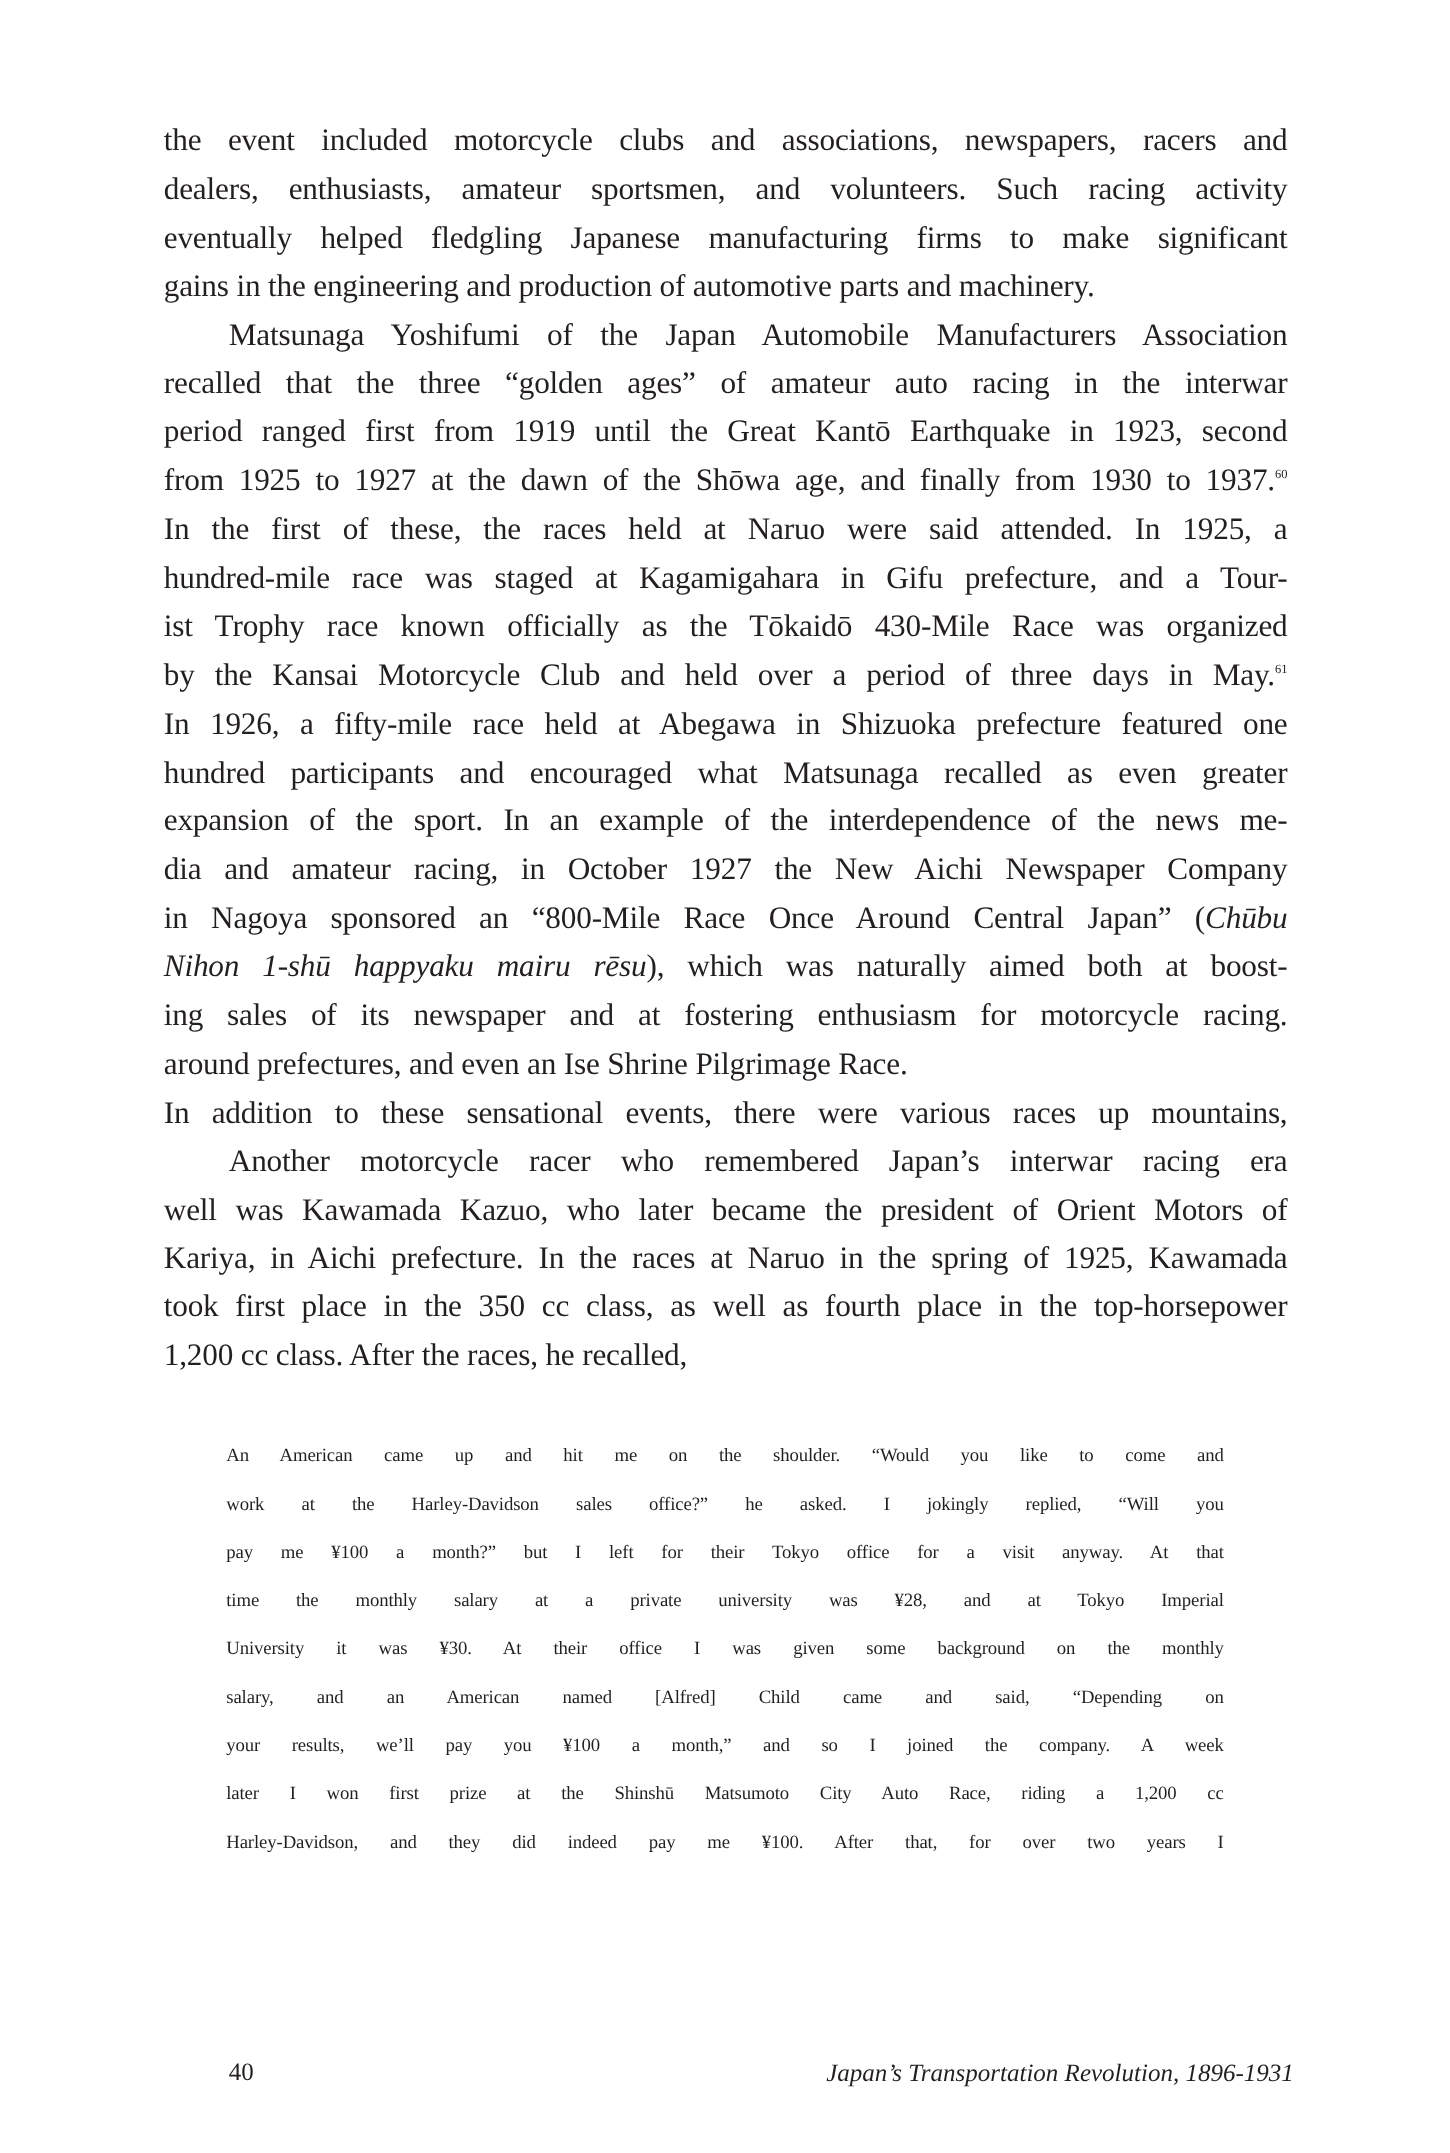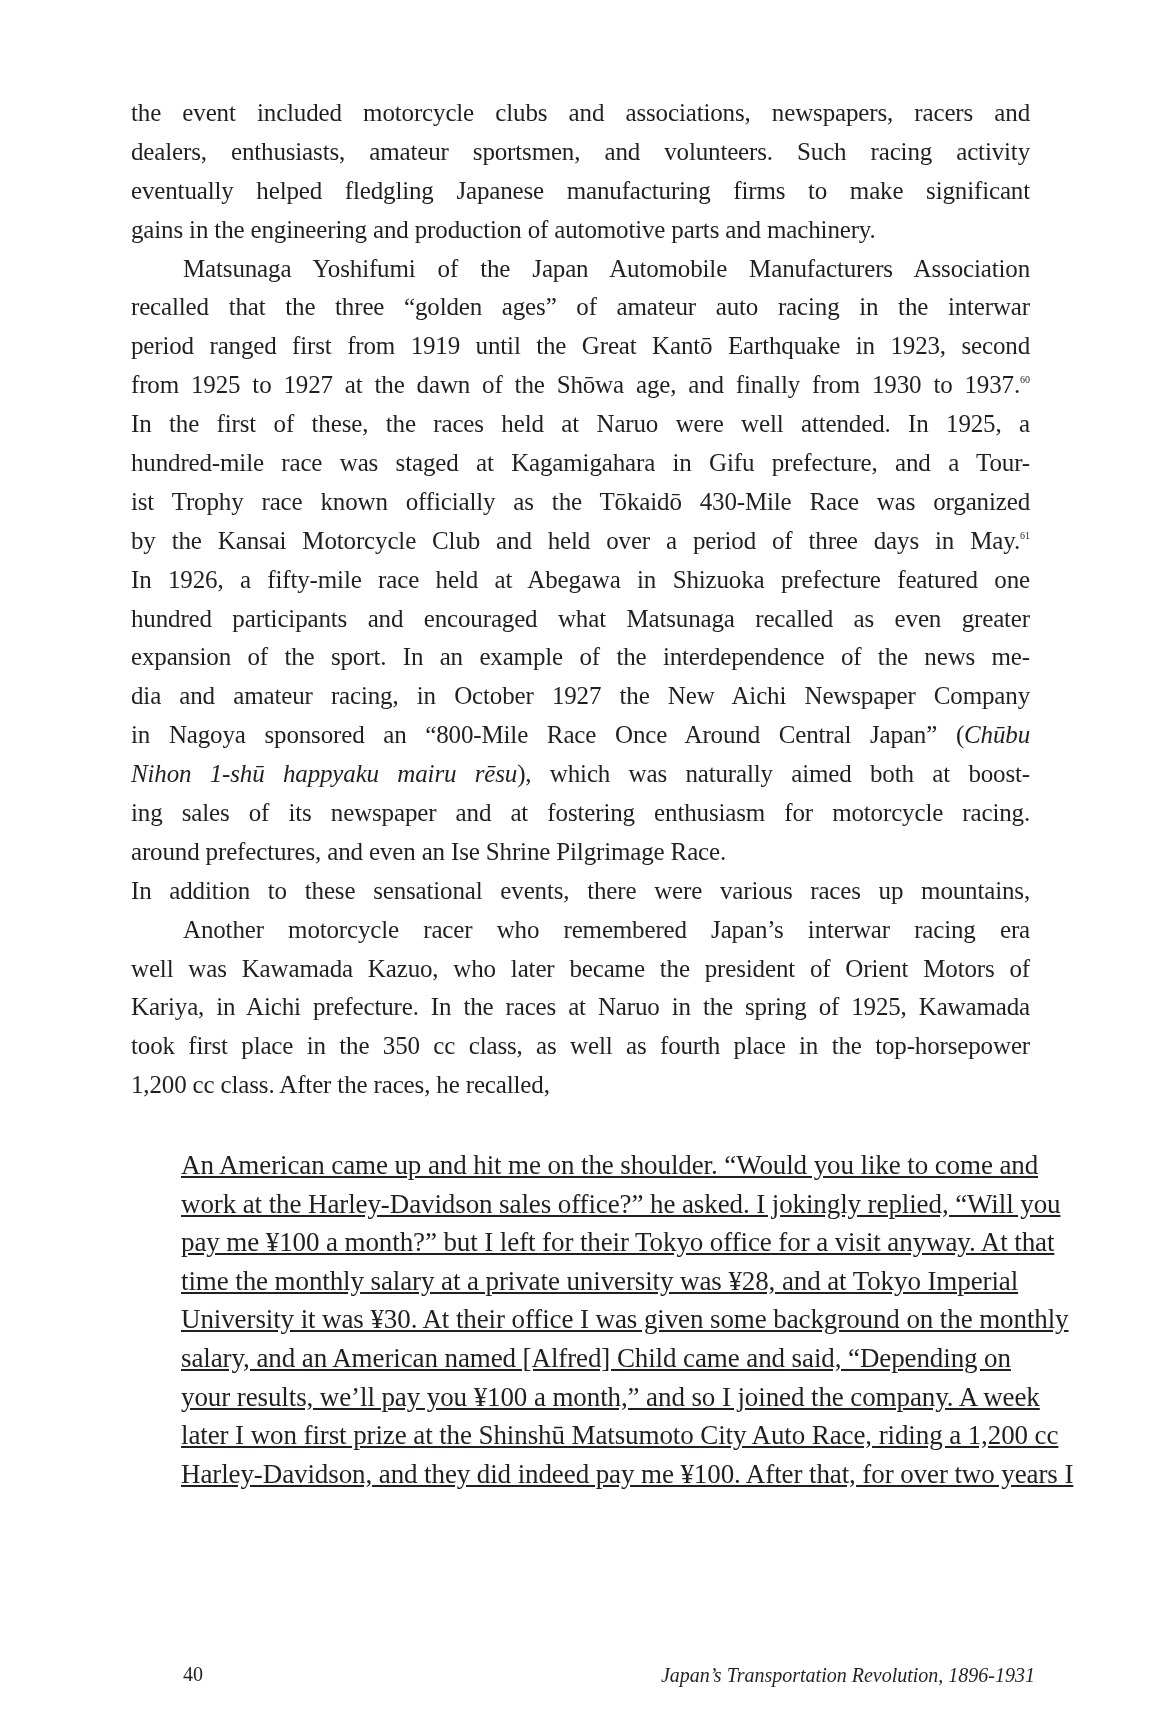--- a/index.html
+++ b/index.html
@@ -52,36 +52,34 @@
     .blockquote {
       position: absolute;
       left: 181px;
       top: 1146px;
       width: 798px;
     }
     .bq-line {
       display: block;
       height: 38.6px;
       line-height: 38.6px;
-      font-size: 27px;
+      font-size: 15px;
       white-space: nowrap;
       text-align: justify;
       text-align-last: justify;
       letter-spacing: -0.1px;
-      text-decoration: underline;
     }
     .footer {
       position: absolute;
       left: 183px;
       top: 1644px;
       width: 852px;
       height: 28px;
       font-size: 20px;
       line-height: 28px;
-      margin-top: 16px;
     }
     .footer .folio {
       position: absolute;
       left: 0;
       top: 0;
     }
     .footer .running-head {
       position: absolute;
       right: 0;
       top: 1px;
@@ -97,21 +95,21 @@
   <div class="body-text">
     <span class="line">the event included motorcycle clubs and associations, newspapers, racers and</span>
     <span class="line">dealers, enthusiasts, amateur sportsmen, and volunteers. Such racing activity</span>
     <span class="line">eventually helped fledgling Japanese manufacturing firms to make significant</span>
     <span class="line last">gains in the engineering and production of automotive parts and machinery.</span>
 
     <span class="line indent">Matsunaga Yoshifumi of the Japan Automobile Manufacturers Association</span>
     <span class="line">recalled that the three “golden ages” of amateur auto racing in the interwar</span>
     <span class="line">period ranged first from 1919 until the Great Kantō Earthquake in 1923, second</span>
     <span class="line"><span>from 1925 to 1927 at the dawn of the Shōwa age, and finally from 1930 to 1937.</span><sup class="fn">60</sup></span>
-    <span class="line">In the first of these, the races held at Naruo were well attended. In 1925, a</span>
+    <span class="line">In the first of these, the races held at Naruo were said attended. In 1925, a</span>
     <span class="line">hundred-mile race was staged at Kagamigahara in Gifu prefecture, and a Tour-</span>
     <span class="line">ist Trophy race known officially as the Tōkaidō 430-Mile Race was organized</span>
     <span class="line"><span>by the Kansai Motorcycle Club and held over a period of three days in May.</span><sup class="fn">61</sup></span>
     <span class="line">In 1926, a fifty-mile race held at Abegawa in Shizuoka prefecture featured one</span>
     <span class="line">hundred participants and encouraged what Matsunaga recalled as even greater</span>
     <span class="line">expansion of the sport. In an example of the interdependence of the news me-</span>
     <span class="line">dia and amateur racing, in October 1927 the New Aichi Newspaper Company</span>
     <span class="line"><span>in Nagoya sponsored an “800-Mile Race Once Around Central Japan” (</span><i>Chūbu</i></span>
     <span class="line"><i>Nihon 1-shū happyaku mairu rēsu</i><span>), which was naturally aimed both at boost-</span></span>
     <span class="line">ing sales of its newspaper and at fostering enthusiasm for motorcycle racing.</span>

